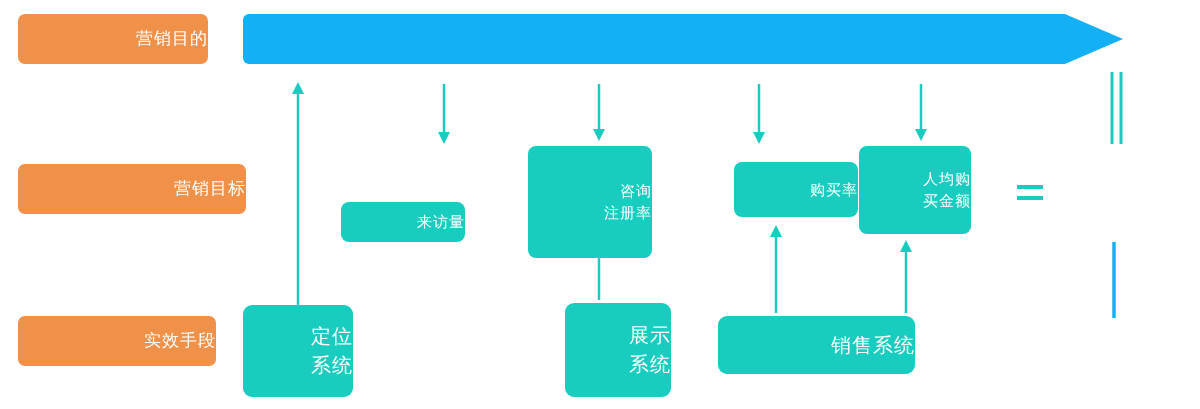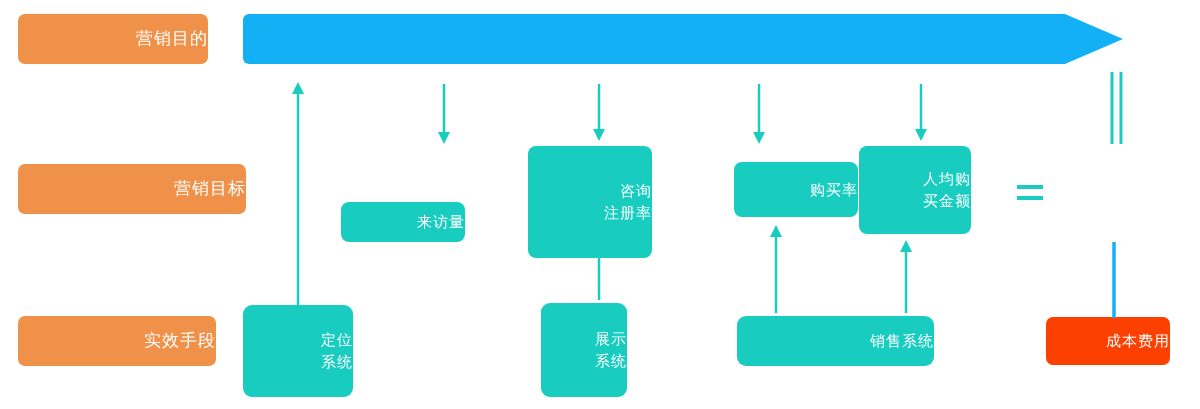--- a/index.html
+++ b/index.html
@@ -54,21 +54,21 @@
     background: #18cdc0;
     border-radius: 8px;
     font-size: 15px;
   }
   .metric.circle {
     border-radius: 50%;
   }
   .tool {
     background: #18cdc0;
     border-radius: 9px;
-    font-size: 15px;
+    font-size: 20px;
   }
   .tool.cost {
     background: #fc4000;
     border-radius: 7px;
   }
   .node .line {
     display: block;
     white-space: nowrap;
   }
 
@@ -152,32 +152,29 @@
   <div class="eq-sign" style="left:1017px; top:172px; height:40px;" title="=">
     <i></i>
     <i></i>
   </div>
 
   <div class="node tool" style="left:243px; top:305px; width:110px; height:92px;">
     <span class="line">定位</span>
     <span class="line">系统</span>
   </div>
 
-  <div class="node tool" style="left:541px; top:303px; width:86px; height:94px;">
+  <div class="node tool" style="left:565px; top:303px; width:106px; height:94px;">
     <span class="line">展示</span>
     <span class="line">系统</span>
   </div>
 
-  <div class="node tool" style="left:737px; top:316px; width:197px; height:50px;">
+  <div class="node tool" style="left:718px; top:316px; width:197px; height:58px;">
     <span class="line">销售系统</span>
   </div>
 
-  <div class="node tool cost" style="left:1046px; top:317px; width:124px; height:48px;">
-    <span class="line">成本费用</span>
-  </div>
 
   <div class="conn" style="left:288px; top:82px; width:20px; height:225px;">
     <svg width="20" height="225" viewBox="0 0 20 225" aria-hidden="true">
       <line x1="10" y1="225" x2="10" y2="10" stroke="#18cdc0" stroke-width="2.5"></line>
       <polygon points="10,0 16,12 4,12" fill="#18cdc0"></polygon>
     </svg>
   </div>
 
   <div class="conn" style="left:434px; top:84px; width:20px; height:60px;">
     <svg width="20" height="60" viewBox="0 0 20 60" aria-hidden="true">

